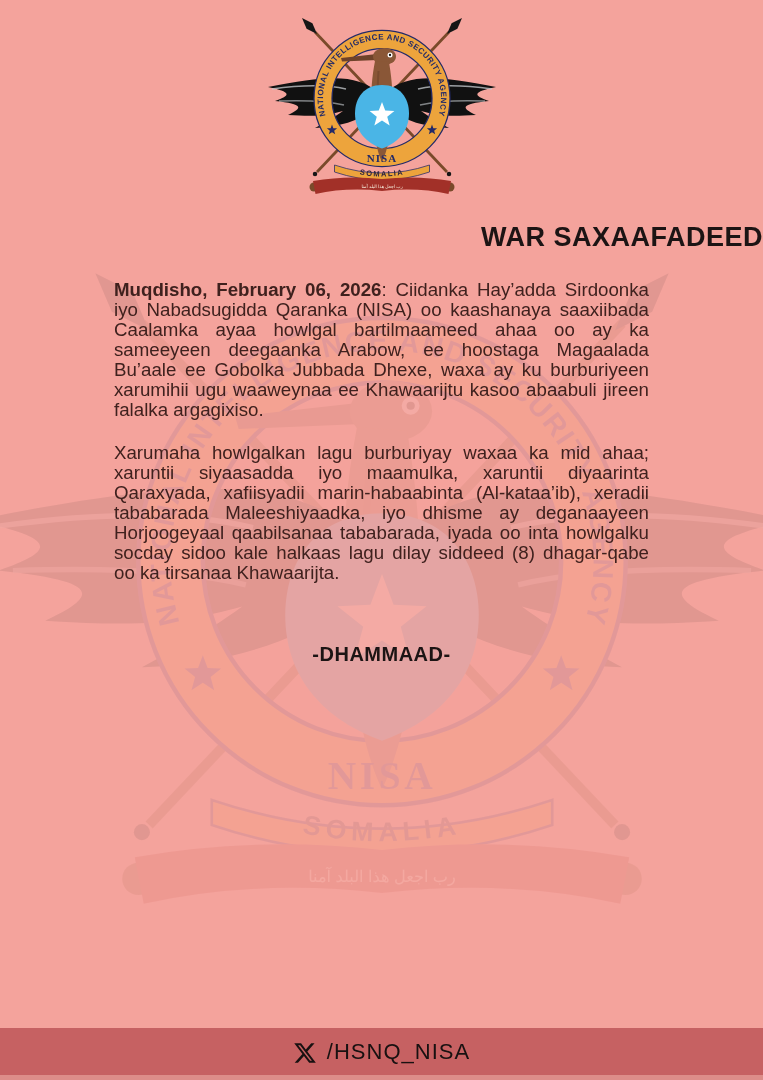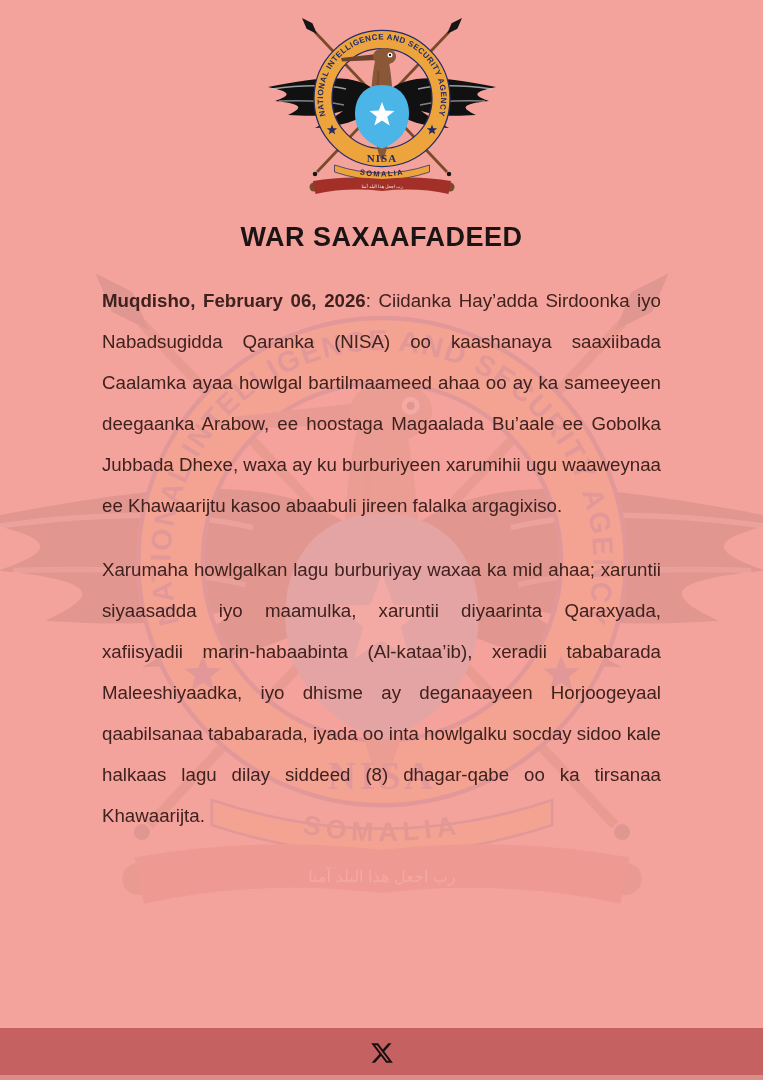--- a/index.html
+++ b/index.html
@@ -21,30 +21,30 @@
     filter:saturate(1.2);
   }
   .watermark svg{width:100%;height:100%;}
   
   .masthead{position:relative;z-index:2;display:flex;justify-content:center;padding-top:6px;}
   .emblem{width:240px;height:200px;display:block;}
   
   .doc-title{
     position:relative;z-index:2;
     margin:16px 0 0;
-    text-align:center;
+    text-align:right;
     font-size:27px;font-weight:bold;
     letter-spacing:.5px;
     color:var(--text-heading,#1c1414);
   }
   
   .body-copy{position:relative;z-index:2;padding:27px 102px 0;}
   .body-copy p{
-    margin:0 0 23px;
-    font-size:18.7px;line-height:41px;
+    margin:0 12px 23px;
+    font-size:18.7px;line-height:20px;
     text-align:justify;
     color:var(--text-body,#3f211e);
   }
   .body-copy p strong{color:var(--text-body,#3f211e);}
   .end-mark{
     position:relative;z-index:2;
     margin-top:60px;
     text-align:center;
     font-size:20px;font-weight:bold;
     letter-spacing:.5px;
@@ -160,21 +160,23 @@
     </svg>
   </header>
 
   <h1 class="doc-title">WAR SAXAAFADEED</h1>
 
   <main class="body-copy">
     <p><strong>Muqdisho, February 06, 2026</strong><span>: Ciidanka Hay’adda Sirdoonka iyo Nabadsugidda Qaranka (NISA) oo kaashanaya saaxiibada Caalamka ayaa howlgal bartilmaameed ahaa oo ay ka sameeyeen deegaanka Arabow, ee hoostaga Magaalada Bu’aale ee Gobolka Jubbada Dhexe, waxa ay ku burburiyeen xarumihii ugu waaweynaa ee Khawaarijtu kasoo abaabuli jireen falalka argagixiso.</span></p>
     <p><span>Xarumaha howlgalkan lagu burburiyay waxaa ka mid ahaa; xaruntii siyaasadda iyo maamulka, xaruntii diyaarinta Qaraxyada, xafiisyadii marin-habaabinta (Al-kataa’ib), xeradii tababarada Maleeshiyaadka, iyo dhisme ay deganaayeen Horjoogeyaal qaabilsanaa tababarada, iyada oo inta howlgalku socday sidoo kale halkaas lagu dilay siddeed (8) dhagar-qabe oo ka tirsanaa Khawaarijta.</span></p>
   </main>
 
+  <div class="end-mark">-DHAMMAAD-</div>
 
   <footer class="footer-bar">
     <svg class="x-icon" viewBox="0 0 24 24">
       <path fill="#181111" d="M18.244 2.25h3.308l-7.227 8.26 8.502 11.24H16.17l-5.214-6.817L4.99 21.75H1.68l7.73-8.835L1.254 2.25H8.08l4.713 6.231zm-1.161 17.52h1.833L7.084 4.126H5.117z"></path>
     </svg>
+    <span class="footer-handle">/HSNQ_NISA</span>
     <div class="footer-edge"></div>
   </footer>
 
 </div>
 
 </body></html>

